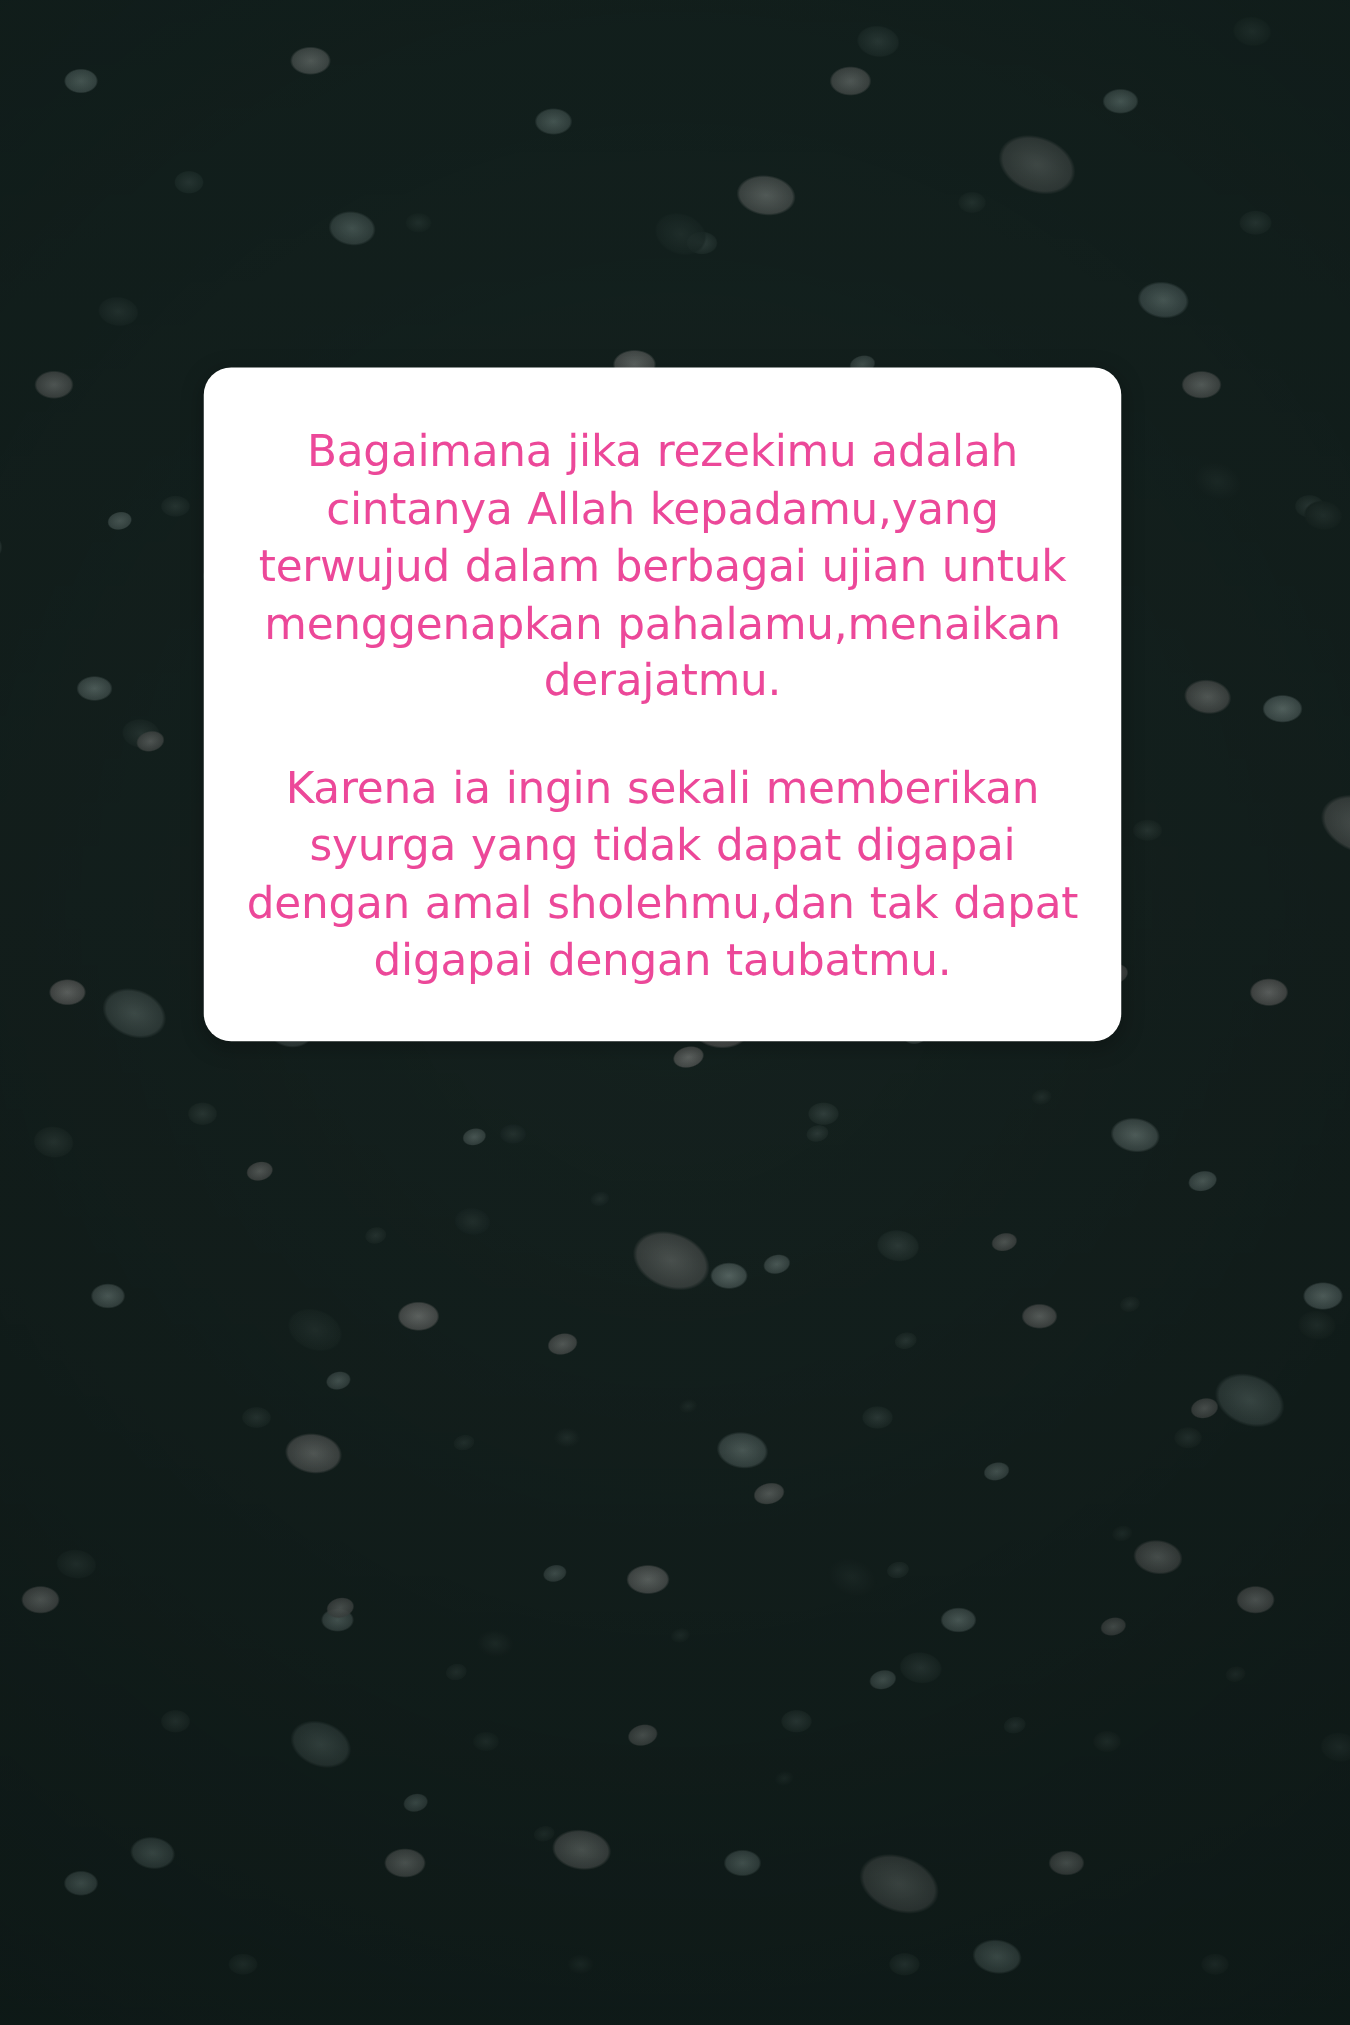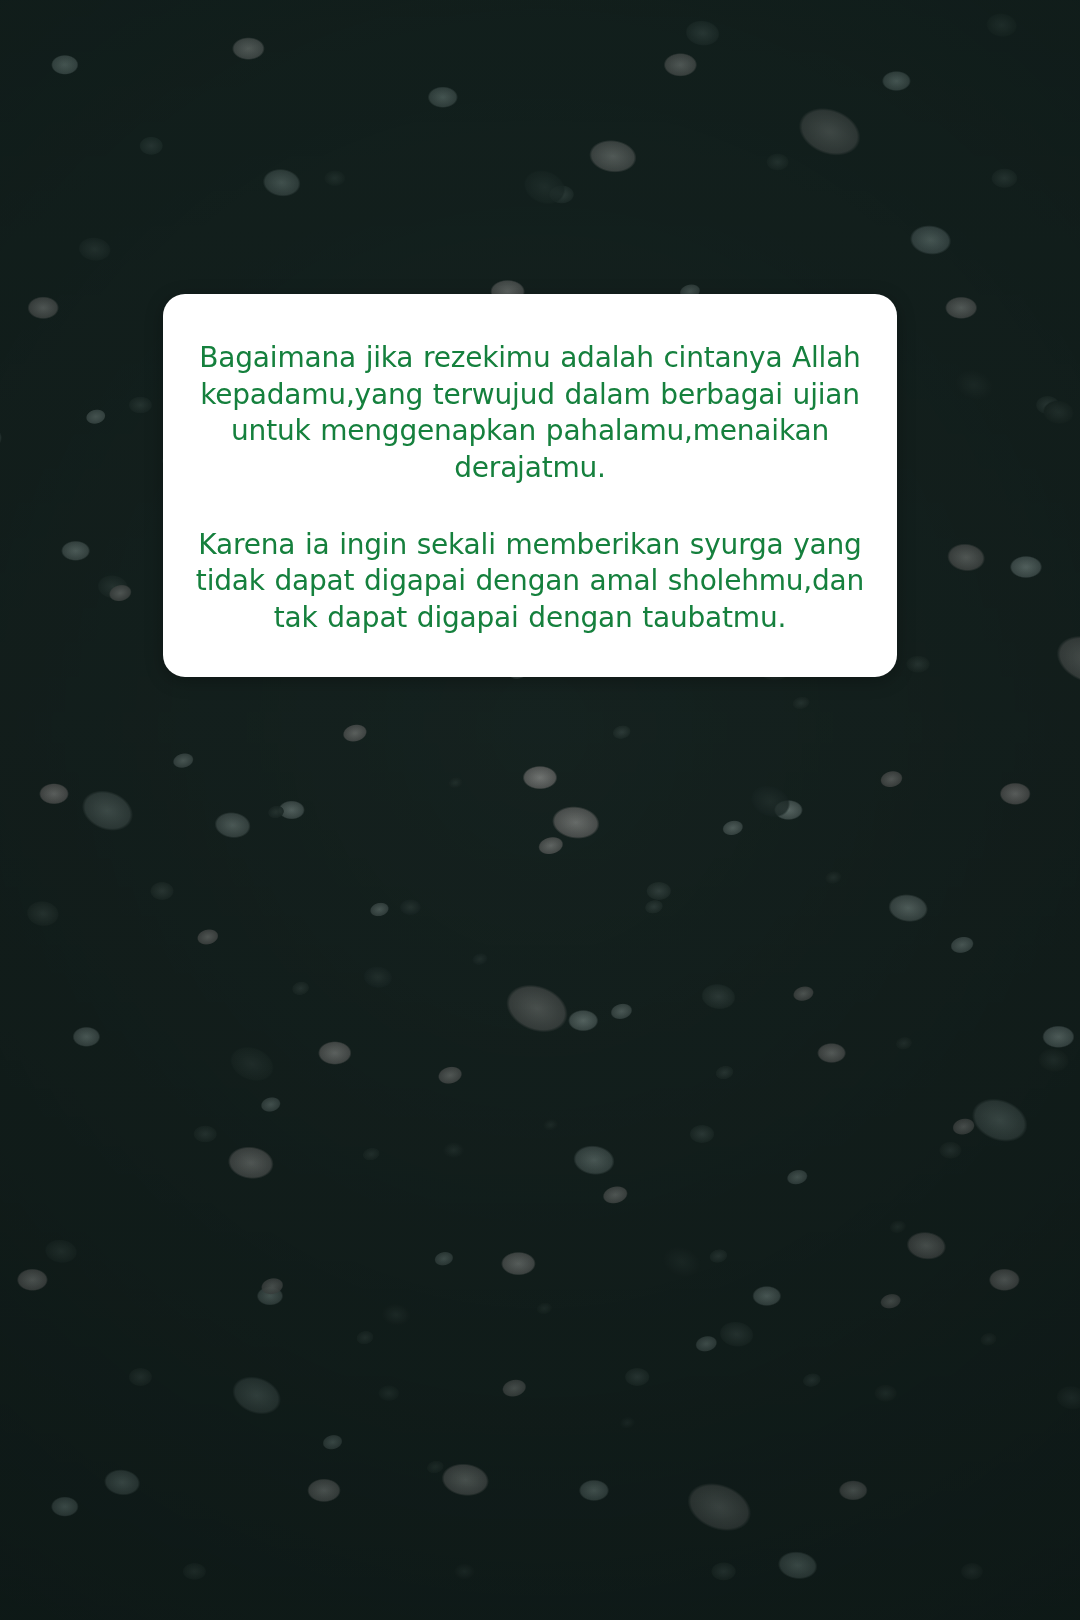--- a/index.html
+++ b/index.html
@@ -141,23 +141,23 @@
     box-sizing: border-box;
     padding: 46px 30px 40px 30px;
     background: #ffffff;
     border-radius: 22px;
     box-shadow: 0 4px 18px rgba(0,0,0,0.28);
   }
 
   .quote-para {
     margin: 0;
     font-family: "DejaVu Sans", "Liberation Sans", sans-serif;
-    font-size: 28px;
+    font-size: 35px;
     line-height: 1.31;
-    color: #15803d;
+    color: #ec4899;
     text-align: center;
     letter-spacing: -0.2px;
     word-spacing: 1px;
   }
 
   .quote-para + .quote-para {
     margin-top: 40px;
   }
 </style>
 </head>

